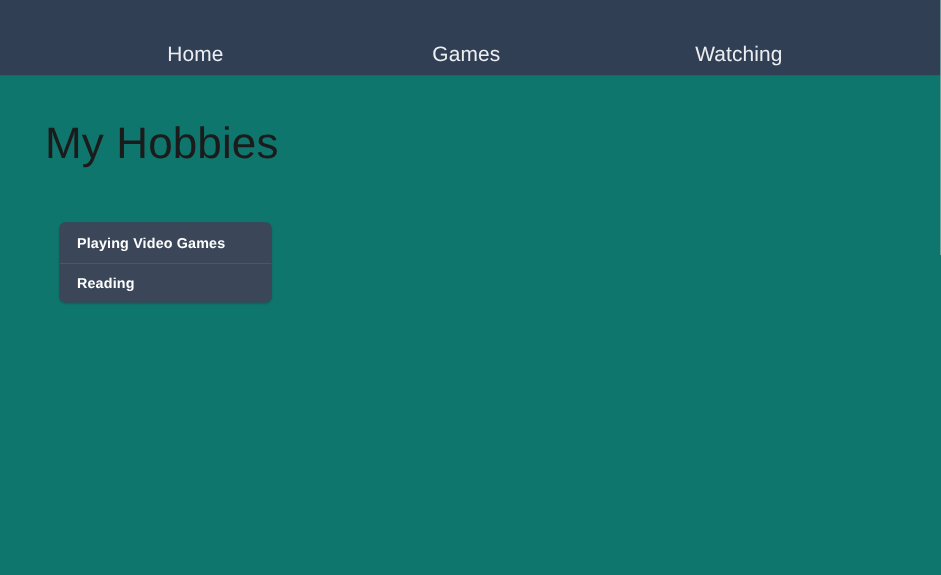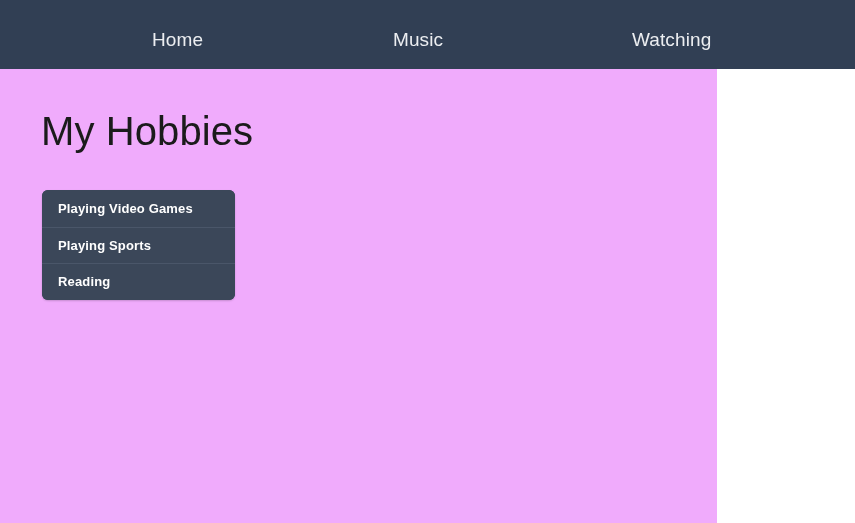--- a/index.html
+++ b/index.html
@@ -22,21 +22,21 @@
   .navbar {
     width: 855px;
     height: 69px;
     background: #313F54;
     position: relative;
   }
 
   .navbar-inner {
     position: absolute;
     left: 0;
-    top: 0;
+    top: 10px;
     width: 855px;
     height: 69px;
   }
 
   .nav-link {
     position: absolute;
     top: 28px;
     font-size: 19px;
     line-height: 23px;
     font-weight: 400;
@@ -47,23 +47,23 @@
     cursor: pointer;
   }
 
   .nav-link-0 { left: 152px; }
   .nav-link-1 { left: 393px; }
   .nav-link-2 { left: 632px; }
 
   
   .content {
     position: relative;
-    width: 717px;
+    width: 855px;
     height: 454px;
-    background: #f0abfc;
+    background: #0f766e;
   }
 
   .page-title {
     position: absolute;
     left: 41px;
     top: 39px;
     margin: 0;
     font-size: 40px;
     line-height: 47px;
     font-weight: 400;
@@ -71,21 +71,21 @@
     letter-spacing: 0.1px;
     white-space: nowrap;
   }
 
   
   .hobby-list {
     position: absolute;
     left: 42px;
     top: 121px;
     width: 193px;
-    margin: 0;
+    margin: 12px;
     padding: 0;
     list-style: none;
     border-radius: 6px;
     overflow: hidden;
     background: #3b4759;
     box-shadow: 0 1px 2px rgba(0,0,0,0.18);
   }
 
   .hobby-item {
     position: relative;
@@ -106,34 +106,31 @@
   .hobby-item:first-child {
     border-top: 1px solid transparent;
   }
 </style>
 </head>
 <body>
 
 <nav class="navbar">
   <div class="navbar-inner">
     <a class="nav-link nav-link-0" href="#">Home</a>
-    <a class="nav-link nav-link-1" href="#">Music</a>
+    <a class="nav-link nav-link-1" href="#">Games</a>
     <a class="nav-link nav-link-2" href="#">Watching</a>
   </div>
 </nav>
 
 <main class="content">
 
   <h1 class="page-title">My Hobbies</h1>
 
   <ul class="hobby-list">
     <li class="hobby-item">
       <span>Playing Video Games</span>
     </li>
     <li class="hobby-item">
-      <span>Playing Sports</span>
-    </li>
-    <li class="hobby-item">
       <span>Reading</span>
     </li>
   </ul>
 
 </main>
 
 </body></html>

